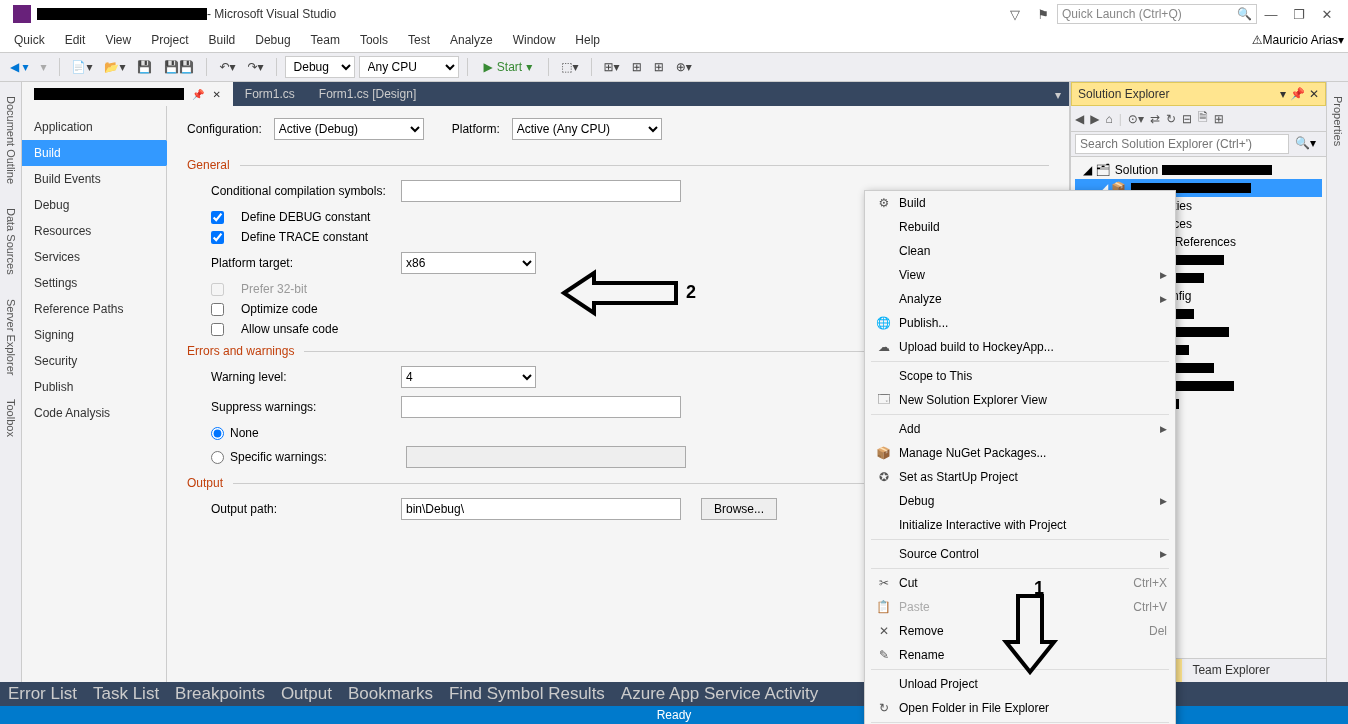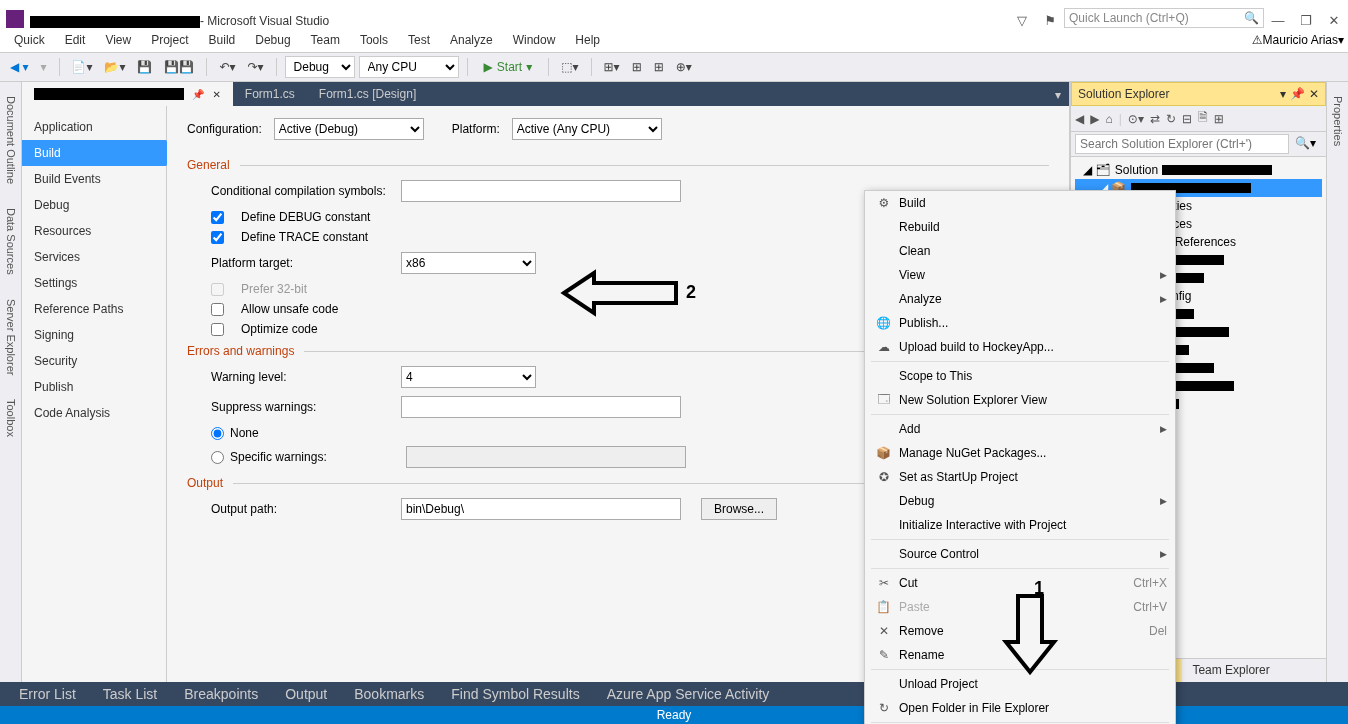--- a/index.html
+++ b/index.html
@@ -1,19 +1,19 @@
 <!DOCTYPE html>
 <html><head>
 <meta charset="utf-8">
 <style>
 * { margin: 0; padding: 0; box-sizing: border-box; font-family: "Segoe UI", Tahoma, sans-serif; font-size: 12px; }
 body { background: #fff; overflow: hidden; width: 1348px; height: 724px; position: relative; }
 
 
-.titlebar { height: 28px; background: #fff; display: flex; align-items: flex-end; padding: 0 0; }
+.titlebar { height: 28px; background: #fff; display: flex; align-items: center; padding: 0 7px; }
 .titlebar .vs-icon { width: 18px; height: 18px; margin: 0 6px; background: #68217a; display: inline-block; }
 .titlebar .title { color: #333; }
 .titlebar .spacer { flex: 1; }
 .titlebar .win-btn { width: 28px; text-align: center; color: #555; cursor: pointer; font-size: 13px; }
 .titlebar .quick-launch { width: 200px; height: 20px; border: 1px solid #ccc; padding: 1px 4px; color: #888; display: flex; align-items: center; justify-content: space-between; }
 
 
 .menubar { height: 24px; background: #fff; display: flex; align-items: center; padding: 0 4px; }
 .menubar .menu-item { padding: 3px 10px; color: #333; cursor: pointer; }
 
@@ -91,21 +91,21 @@
 .context-menu .cm-item { height: 24px; display: flex; align-items: center; padding: 0 8px; cursor: pointer; }
 .context-menu .cm-item .cm-icon { width: 22px; text-align: center; color: #555; font-size: 12px; }
 .context-menu .cm-item .cm-label { flex: 1; padding-left: 4px; }
 .context-menu .cm-item .cm-shortcut { color: #888; }
 .context-menu .cm-item .cm-arrow { color: #555; font-size: 9px; }
 .context-menu .cm-item.disabled { color: #aaa; }
 .context-menu .cm-sep { height: 1px; background: #ddd; margin: 2px 6px; }
 
 
 .bottom-tabs { height: 24px; background: #364760; display: flex; align-items: center; padding: 0 8px; gap: 16px; color: #ccc; }
-.bottom-tabs .btab { cursor: pointer; font-size: 14px; margin-left: 11px; }
+.bottom-tabs .btab { cursor: pointer; font-size: 17px; }
 
 
 .statusbar { height: 18px; background: #007acc; color: #fff; display: flex; align-items: center; padding: 0 8px; font-size: 11px; justify-content: center; }
 
 
 .arrow1 { position: absolute; left: 1000px; top: 590px; pointer-events: none; z-index: 200; }
 .arrow2 { position: absolute; left: 556px; top: 268px; pointer-events: none; z-index: 200; }
 .annot-num { position: absolute; font-weight: bold; font-size: 18px; color: #000; z-index: 201; pointer-events: none; }
 
 .redacted { display: inline-block; height: 12px; background: #000; vertical-align: middle; }
@@ -241,25 +241,25 @@
         <div class="field-row">
           <label>Platform target:</label>
           <select><option>x86</option></select>
         </div>
         <div class="chk-row disabled">
             <input type="checkbox" disabled="" style="">
             <label>Prefer 32-bit</label>
           </div>
         <div class="chk-row">
             <input type="checkbox" style="">
-            <label>Allow unsafe code</label>
+            <label>Optimize code</label>
           </div>
         <div class="chk-row">
             <input type="checkbox" style="">
-            <label>Optimize code</label>
+            <label>Allow unsafe code</label>
           </div>
 
         <div class="section-hdr">
             <span>Errors and warnings</span>
             <span class="line"></span>
           </div>
         <div class="field-row">
           <label>Warning level:</label>
           <select><option>4</option></select>
         </div>

